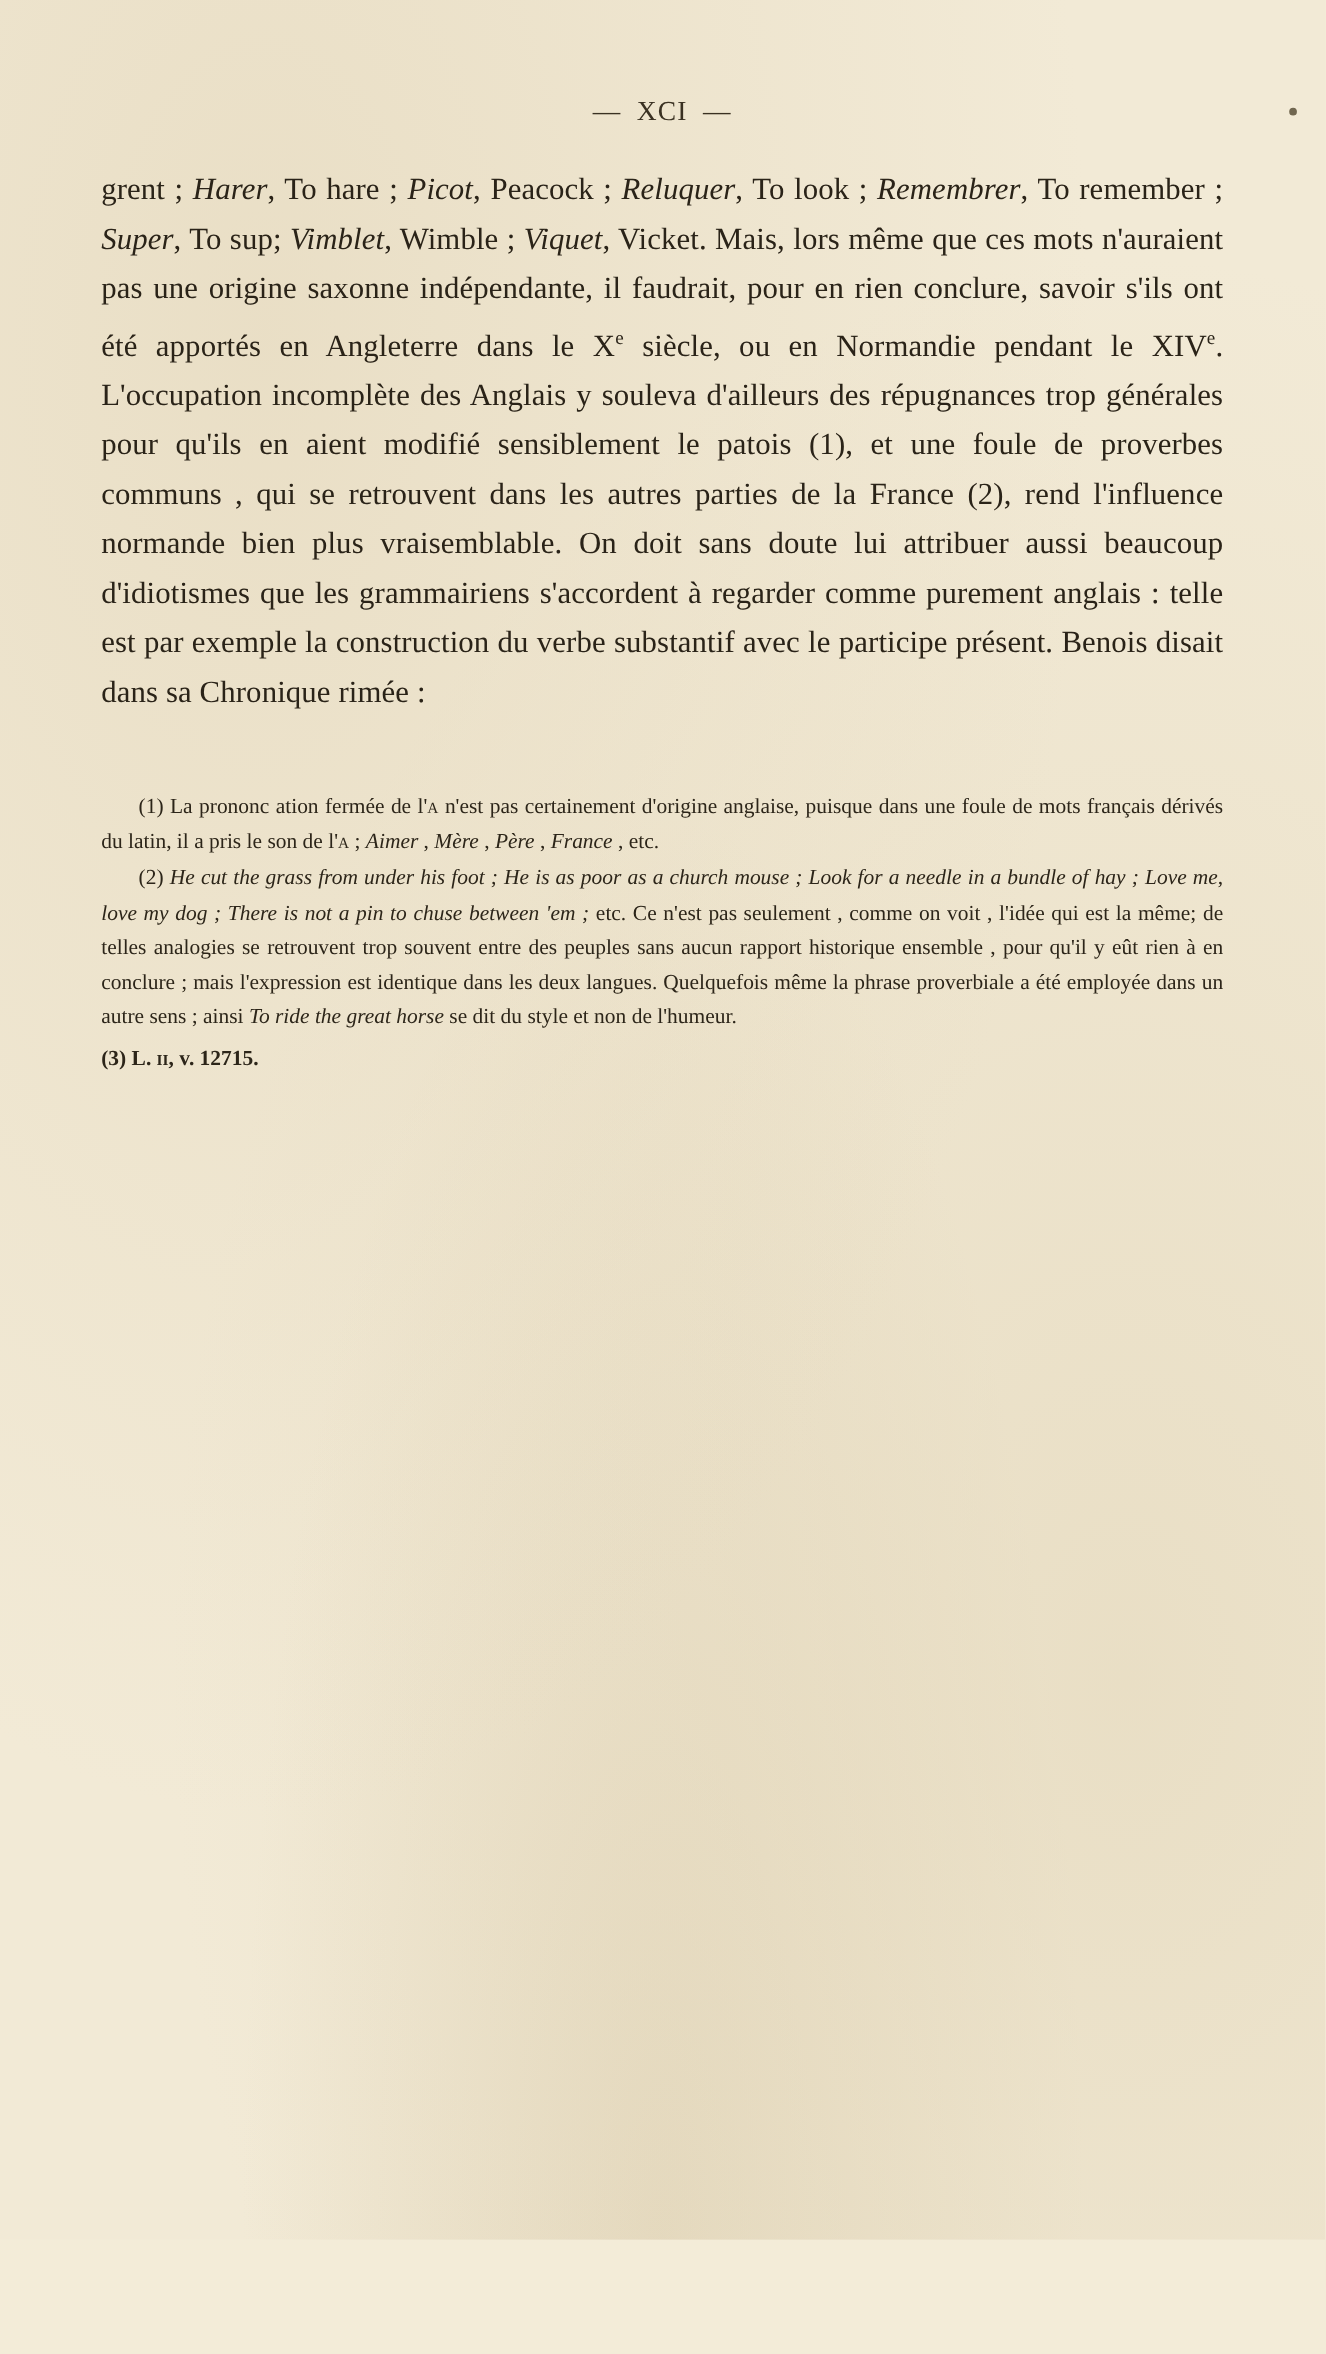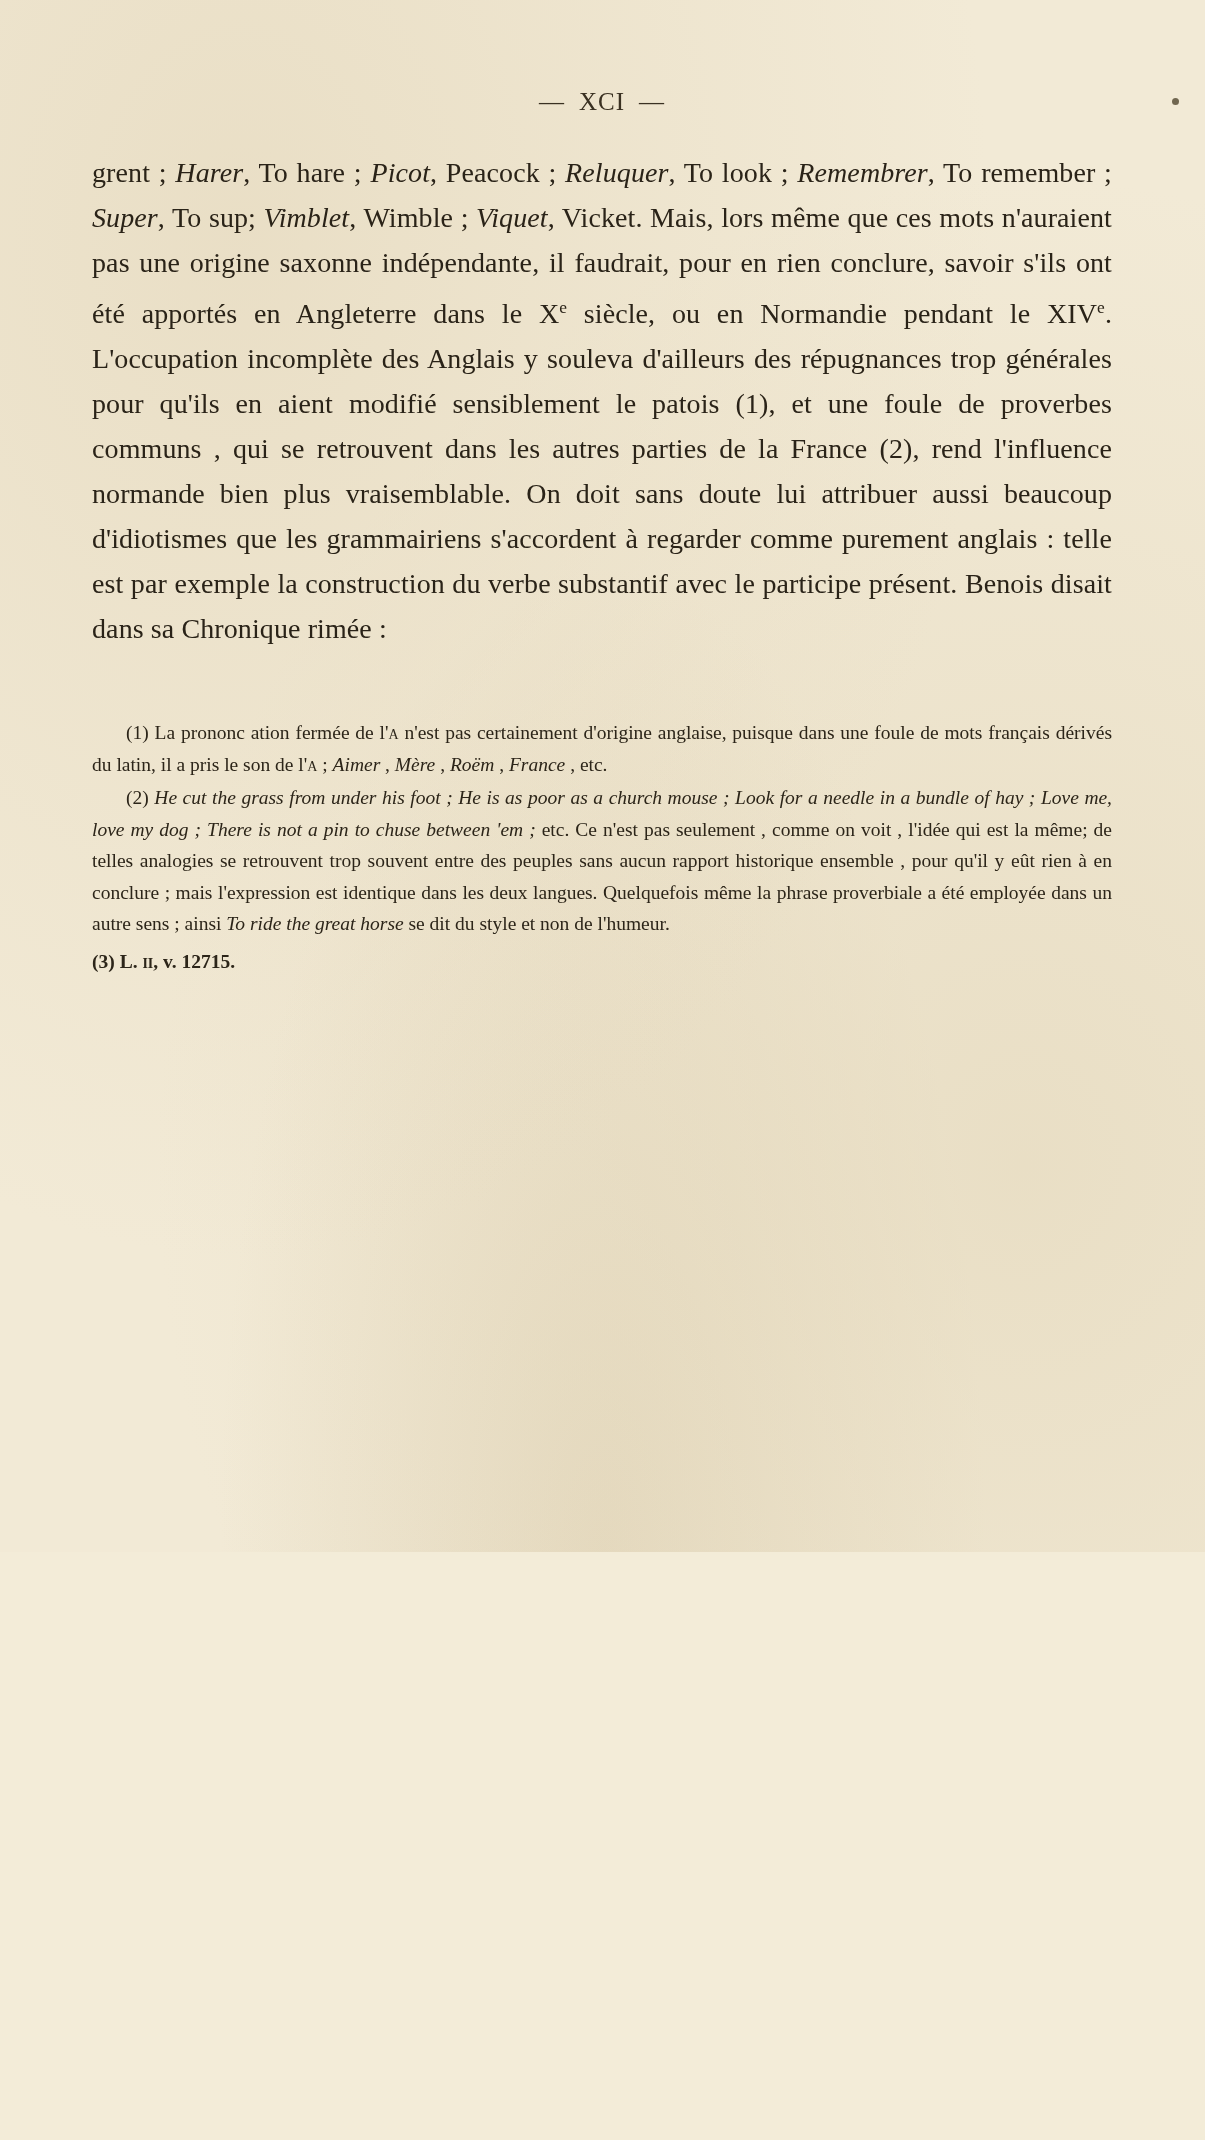--- a/index.html
+++ b/index.html
@@ -12,21 +12,21 @@
     height: 2140px;
     position: relative;
     font-family: "Liberation Serif", serif;
     color: #2b2417;
     overflow: hidden;
   }
   .page {
     position: absolute;
     left: 0; top: 0;
     width: 1205px;
-    height: 1552px;
+    height: 2036px;
     background: #f2ead6;
     background-image:
       radial-gradient(ellipse at 20% 15%, rgba(226,213,184,0.55) 0%, rgba(242,234,214,0) 55%),
       radial-gradient(ellipse at 85% 75%, rgba(224,211,180,0.5) 0%, rgba(242,234,214,0) 60%),
       radial-gradient(ellipse at 50% 100%, rgba(214,199,166,0.45) 0%, rgba(242,234,214,0) 45%);
   }
   .content {
     position: absolute;
     left: 92px;
     top: 88px;
@@ -107,21 +107,21 @@
 
     <div class="body-text">
       grent ; <i>Harer</i>, To hare ; <i>Picot</i>, Peacock ; <i>Reluquer</i>, To look ; <i>Remembrer</i>, To remember ; <i>Super</i>, To sup; <i>Vimblet</i>, Wimble ; <i>Viquet</i>, Vicket. Mais, lors même que ces mots n'auraient pas une origine saxonne indépendante, il faudrait, pour en rien conclure, savoir s'ils ont été apportés en Angleterre dans le X<span class="sup">e</span> siècle, ou en Normandie pendant le XIV<span class="sup">e</span>. L'occupation incomplète des Anglais y souleva d'ailleurs des répugnances trop générales pour qu'ils en aient modifié sensiblement le patois (1), et une foule de proverbes communs , qui se retrouvent dans les autres parties de la France (2), rend l'influence normande bien plus vraisemblable. On doit sans doute lui attribuer aussi beaucoup d'idiotismes que les grammairiens s'accordent à regarder comme purement anglais : telle est par exemple la construction du verbe substantif avec le participe présent. Benois disait dans sa Chronique rimée :
     </div>
 
 
     <div class="rule"></div>
 
     <div class="notes">
       <div class="note indent">
-        (1) La prononc ation fermée de l'<span class="sc">a</span> n'est pas certainement d'origine anglaise, puisque dans une foule de mots français dérivés du latin, il a pris le son de l'<span class="sc">a</span> ; <i>Aimer</i> , <i>Mère</i> , <i>Roëm</i> , <i>France</i> , etc.
+        (1) La prononc ation fermée de l'<span class="sc">a</span> n'est pas certainement d'origine anglaise, puisque dans une foule de mots français dérivés du latin, il a pris le son de l'<span class="sc">a</span> ; <i>Aimer</i> , <i>Mère</i> , <i>Père</i> , <i>France</i> , etc.
       </div>
       <div class="note indent">
         (2) <i>He cut the grass from under his foot ; He is as poor as a church mouse ; Look for a needle in a bundle of hay ; Love me, love my dog ; There is not a pin to chuse between 'em ;</i> etc. Ce n'est pas seulement , comme on voit , l'idée qui est la même; de telles analogies se retrouvent trop souvent entre des peuples sans aucun rapport historique ensemble , pour qu'il y eût rien à en conclure ; mais l'expression est identique dans les deux langues. Quelquefois même la phrase proverbiale a été employée dans un autre sens ; ainsi <i>To ride the great horse</i> se dit du style et non de l'humeur.
       </div>
       <div class="note note-last">
         (3) <span class="sc">L. ii</span>, v. 12715.
       </div>
     </div>
 
   </div>

